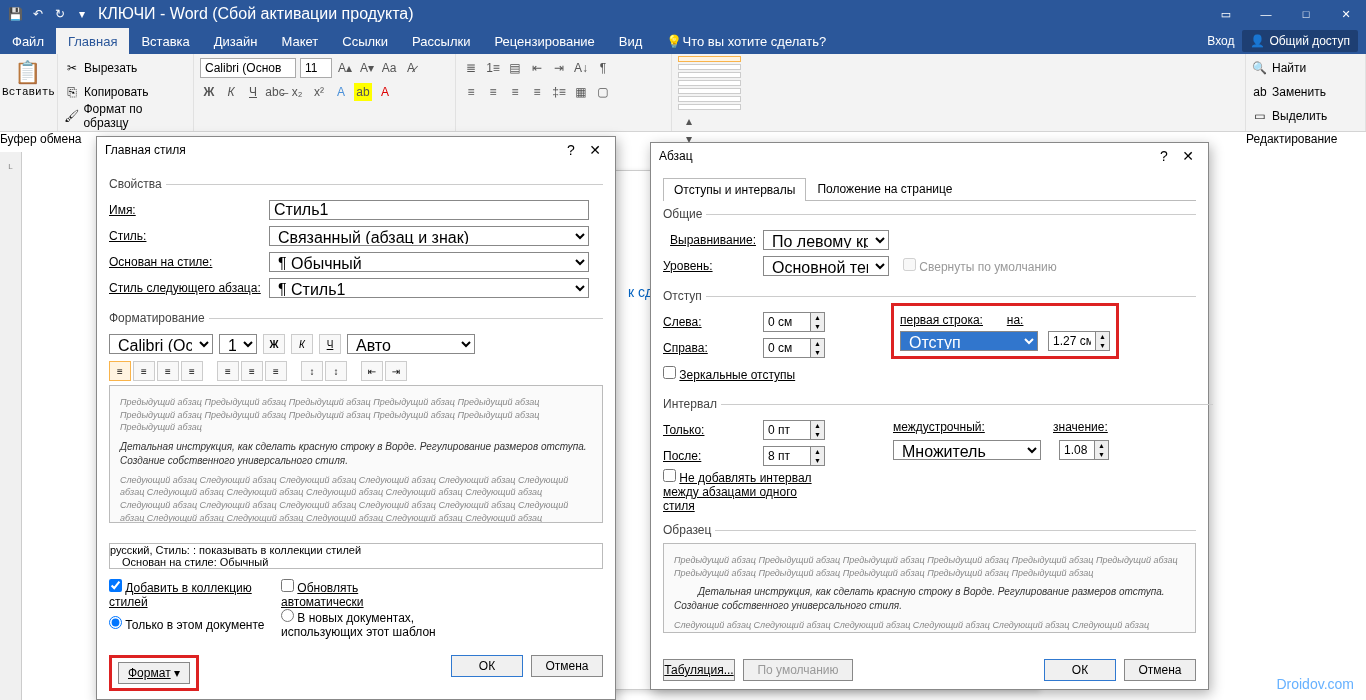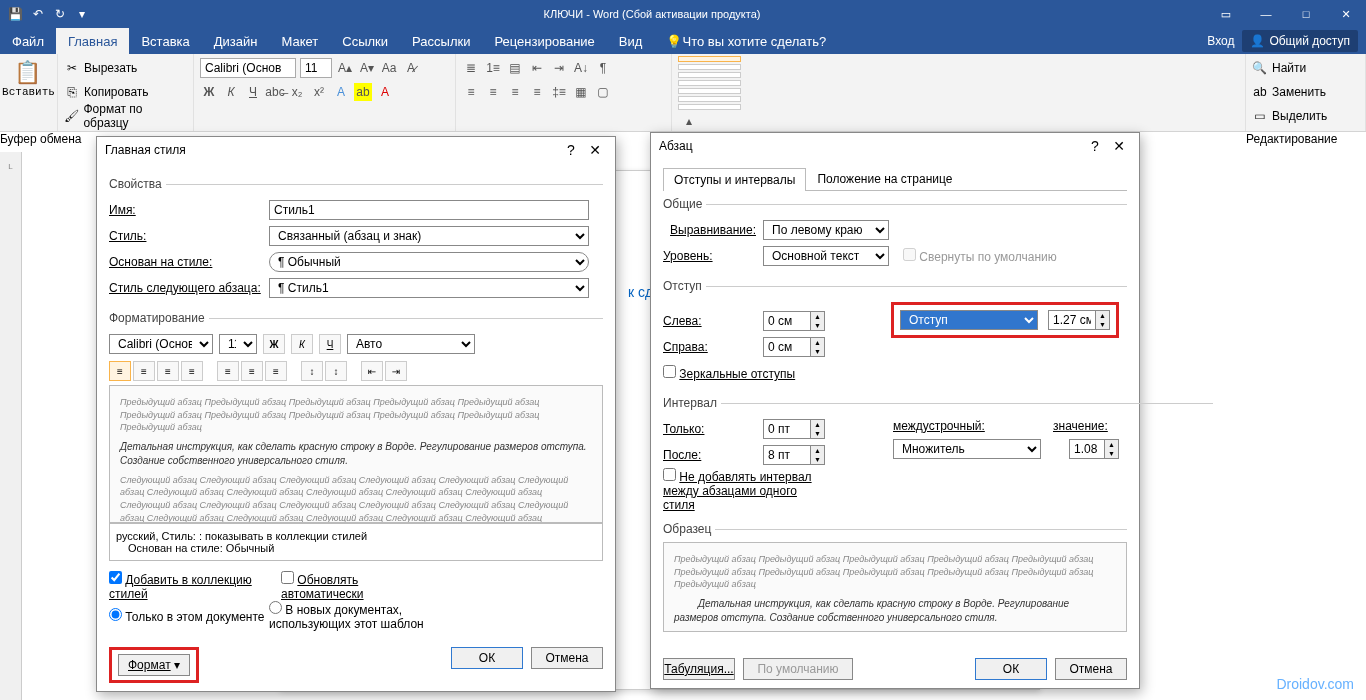--- a/index.html
+++ b/index.html
@@ -2,21 +2,21 @@
 <html><head>
 <meta charset="utf-8">
 <style>
 * { box-sizing: border-box; margin: 0; padding: 0; font-family: "Segoe UI", Tahoma, sans-serif; }
 body { background: #fff; width: 1366px; height: 700px; overflow: hidden; position: relative; font-size: 12px; }
 
 
 .titlebar { height: 28px; background: #2b579a; color: #fff; display: flex; align-items: center; }
 .titlebar .qat { display: flex; gap: 6px; padding: 0 8px; }
 .titlebar .qat .ico { width: 16px; height: 16px; display: flex; align-items: center; justify-content: center; font-size: 12px; }
-.titlebar .title { flex: 1; text-align: center; font-size: 11px; }
+.titlebar .title { flex: 1; text-align: left; font-size: 16px; }
 .titlebar .winbtns { display: flex; }
 .titlebar .winbtns div { width: 40px; height: 28px; display: flex; align-items: center; justify-content: center; font-size: 11px; }
 
 
 .menubar { height: 26px; background: #2b579a; color: #fff; display: flex; align-items: stretch; }
 .menubar .tab { padding: 0 12px; display: flex; align-items: center; font-size: 13px; }
 .menubar .tab.active { background: #f3f3f3; color: #2b579a; }
 .menubar .spacer { flex: 1; }
 .menubar .right { display: flex; align-items: center; gap: 8px; padding-right: 8px; }
 .menubar .sharebtn { background: #1e3f73; padding: 4px 8px; border-radius: 2px; display: flex; align-items: center; gap: 4px; }
@@ -41,39 +41,39 @@
 
 .dialog { position: absolute; background: #fff; border: 1px solid #888; box-shadow: 2px 4px 12px rgba(0,0,0,0.3); }
 .dialog .dlgtitle { height: 26px; display: flex; align-items: center; padding: 0 8px; font-size: 12px; background: #fff; }
 .dialog .dlgtitle .spacer { flex: 1; }
 .dialog .dlgtitle .closebtn { width: 24px; text-align: center; font-size: 14px; }
 .dialog .body { padding: 8px 12px; }
 .dialog fieldset { border: 1px solid #ccc; border-width: 0; border-top-width: 1px; margin: 6px 0 10px 0; padding: 6px 0 0 0; }
 .dialog fieldset legend { font-size: 12px; color: #444; padding: 0 4px 0 0; }
 .dialog .formrow { display: flex; align-items: center; min-height: 26px; }
 .dialog .formrow label { width: 160px; font-size: 12px; }
-.dialog select, .dialog input[type=text] { border: 1px solid #888; font-size: 12px; padding: 1px 4px; height: 20px; background: #fff; }
+.dialog select, .dialog input[type=text] { border: 1px solid #888; font-size: 16px; padding: 1px 4px; height: 20px; background: #fff; }
 .dialog .spinbox { display: inline-flex; border: 1px solid #888; height: 20px; align-items: stretch; }
 .dialog .spinbox input { border: 0; width: 46px; font-size: 12px; padding: 0 4px; }
 .dialog .spinbox .spins { width: 14px; display: flex; flex-direction: column; border-left: 1px solid #888; }
 .dialog .spinbox .spins div { flex: 1; font-size: 7px; text-align: center; line-height: 9px; background: #eee; }
 .dialog .dlgbtns { display: flex; justify-content: flex-end; gap: 8px; padding: 8px 12px; }
 .dialog button { min-width: 72px; height: 22px; border: 1px solid #888; background: #f0f0f0; font-size: 12px; }
 .dialog button.primary { border: 1px solid #3079d0; }
 .dialog .tabstrip { display: flex; border-bottom: 1px solid #bbb; }
 .dialog .tabstrip .tab { padding: 4px 10px; font-size: 12px; border: 1px solid transparent; border-bottom: 0; }
 .dialog .tabstrip .tab.active { border-color: #bbb; background: #fff; position: relative; top: 1px; }
 .highlight-box { border: 3px solid #d22; padding: 4px 6px; }
 .preview-box { border: 1px solid #bbb; background: #fafafa; padding: 10px; font-size: 9px; color: #888; line-height: 1.4; height: 138px; overflow: hidden; font-style: italic; }
 .preview-box .main { color: #333; font-size: 10px; margin: 6px 0; }
 .u { text-decoration: underline; }
 .mini-btn-row { display: flex; gap: 2px; margin: 4px 0; }
 .mini-btn { width: 22px; height: 20px; border: 1px solid #ccc; background: #f8f8f8; display: flex; align-items: center; justify-content: center; font-size: 10px; }
 .mini-btn.sel { border-color: #f9b44b; background: #fff4e1; }
-.info-box { border: 1px solid #bbb; padding: 6px; font-size: 11px; margin-top: 0; }
+.info-box { border: 1px solid #bbb; padding: 0; font-size: 11px; margin-top: 20px; }
 .watermark { position: absolute; right: 12px; bottom: 8px; color: #66b1ff; font-size: 14px; font-weight: 500; z-index: 50; }
 </style>
 </head>
 <body>
 
 <div class="titlebar">
   <div class="qat">
     <span class="ico">💾</span>
     <span class="ico">↶</span>
     <span class="ico">↻</span>
@@ -244,21 +244,21 @@
       <div class="formrow">
           <label class="u">Имя:</label>
         <input type="text" style="width: 320px;" value="Стиль1">
         </div>
       <div class="formrow">
           <label class="u">Стиль:</label>
         <select style="width:320px;"><option>Связанный (абзац и знак)</option></select>
         </div>
       <div class="formrow">
           <label class="u">Основан на стиле:</label>
-        <select style="width:320px;border-radius:10px;"><option>¶ Обычный</option></select>
+        <select style="width:320px;"><option>¶ Обычный</option></select>
         </div>
       <div class="formrow">
           <label class="u">Стиль следующего абзаца:</label>
         <select style="width:320px;"><option>¶ Стиль1</option></select>
         </div>
     </fieldset>
     <fieldset>
         <legend>Форматирование</legend>
       <div class="formrow" style="gap:6px;">
         <select style="width:104px;"><option>Calibri (Основной</option></select>
@@ -297,37 +297,37 @@
       </div>
       <div class="info-box">
         <div>русский, Стиль: : показывать в коллекции стилей</div>
         <div style="padding-left:12px;">Основан на стиле: Обычный</div>
       </div>
     </fieldset>
     <div class="formrow" style="gap:12px;">
       <label><input type="checkbox" checked="" style=""> <span class="u">Добавить в коллекцию стилей</span></label>
       <label><input type="checkbox" style=""> <span class="u">Обновлять автоматически</span></label>
     </div>
-    <div class="formrow" style="gap:0;">
+    <div class="formrow" style="gap:12px;">
       <label><input type="radio" name="sc" checked="" style=""> <span>Только в этом документе</span></label>
       <label><input type="radio" name="sc" style=""> <span>В новых документах, использующих этот шаблон</span></label>
     </div>
   </div>
   <div class="dlgbtns" style="justify-content:space-between;">
     <span class="highlight-box">
       <button><span class="u">Формат</span> ▾</button>
     </span>
     <div style="display:flex;gap:8px;">
       <button class="primary">ОК</button>
       <button>Отмена</button>
     </div>
   </div>
 </div>
 
-<div class="dialog" style="left:650px; top:132px; width:490px;">
+<div class="dialog" style="left:650px; top:142px; width:559px;">
   <div class="dlgtitle">
     <span>Абзац</span>
     <span class="spacer"></span>
     <span class="closebtn">?</span>
     <span class="closebtn">✕</span>
   </div>
   <div class="body">
     <div class="tabstrip">
       <div class="tab active">Отступы и интервалы</div>
       <div class="tab">Положение на странице</div>
@@ -339,21 +339,21 @@
         <select style="width:126px;"><option>По левому краю</option></select>
         </div>
       <div class="formrow">
           <label style="width:100px;" class="u">Уровень:</label>
         <select style="width:126px;"><option>Основной текст</option></select>
         <label style="margin-left:14px;color:#999;"><input type="checkbox" disabled="" style=""> <span>Свернуты по умолчанию</span></label>
         </div>
     </fieldset>
     <fieldset>
         <legend>Отступ</legend>
-      <div style="position:relative;margin-top:9px;">
+      <div style="position:relative;">
         <div class="formrow">
             <label style="width:100px;" class="u">Слева:</label>
           <span class="spinbox">
               <input value="0 см" style="">
               <span class="spins">
                 <div>▲</div>
                 <div>▼</div>
               </span>
             </span>
           </div>
@@ -364,20 +364,24 @@
               <span class="spins">
                 <div>▲</div>
                 <div>▼</div>
               </span>
             </span>
           </div>
         <div class="formrow">
             <label><input type="checkbox" style=""> <span class="u">Зеркальные отступы</span></label>
           </div>
         <div class="highlight-box" style="position:absolute; left:228px; top:-6px; width:228px;">
+          <div class="formrow" style="gap:10px;min-height:20px;">
+            <label style="width:150px;" class="u">первая строка:</label>
+            <label class="u">на:</label>
+          </div>
           <div class="formrow" style="gap:10px;min-height:22px;">
             <select style="width:148px;background:#3176cd;color:#fff;"><option>Отступ</option></select>
             <span class="spinbox">
                 <input value="1.27 см" style="">
                 <span class="spins">
                   <div>▲</div>
                   <div>▼</div>
                 </span>
               </span>
           </div>
@@ -407,21 +411,21 @@
                   <div>▼</div>
                 </span>
               </span>
             </div>
         </div>
         <div style="flex:1;">
           <div class="formrow" style="gap:10px;min-height:20px;">
             <label style="width:150px;" class="u">междустрочный:</label>
             <label class="u">значение:</label>
             </div>
-          <div class="formrow" style="gap:28px;">
+          <div class="formrow" style="gap:18px;">
             <select style="width:148px;"><option>Множитель</option></select>
             <span class="spinbox">
                 <input style="width: 34px;" value="1.08">
                 <span class="spins">
                   <div>▲</div>
                   <div>▼</div>
                 </span>
               </span>
             </div>
         </div>

